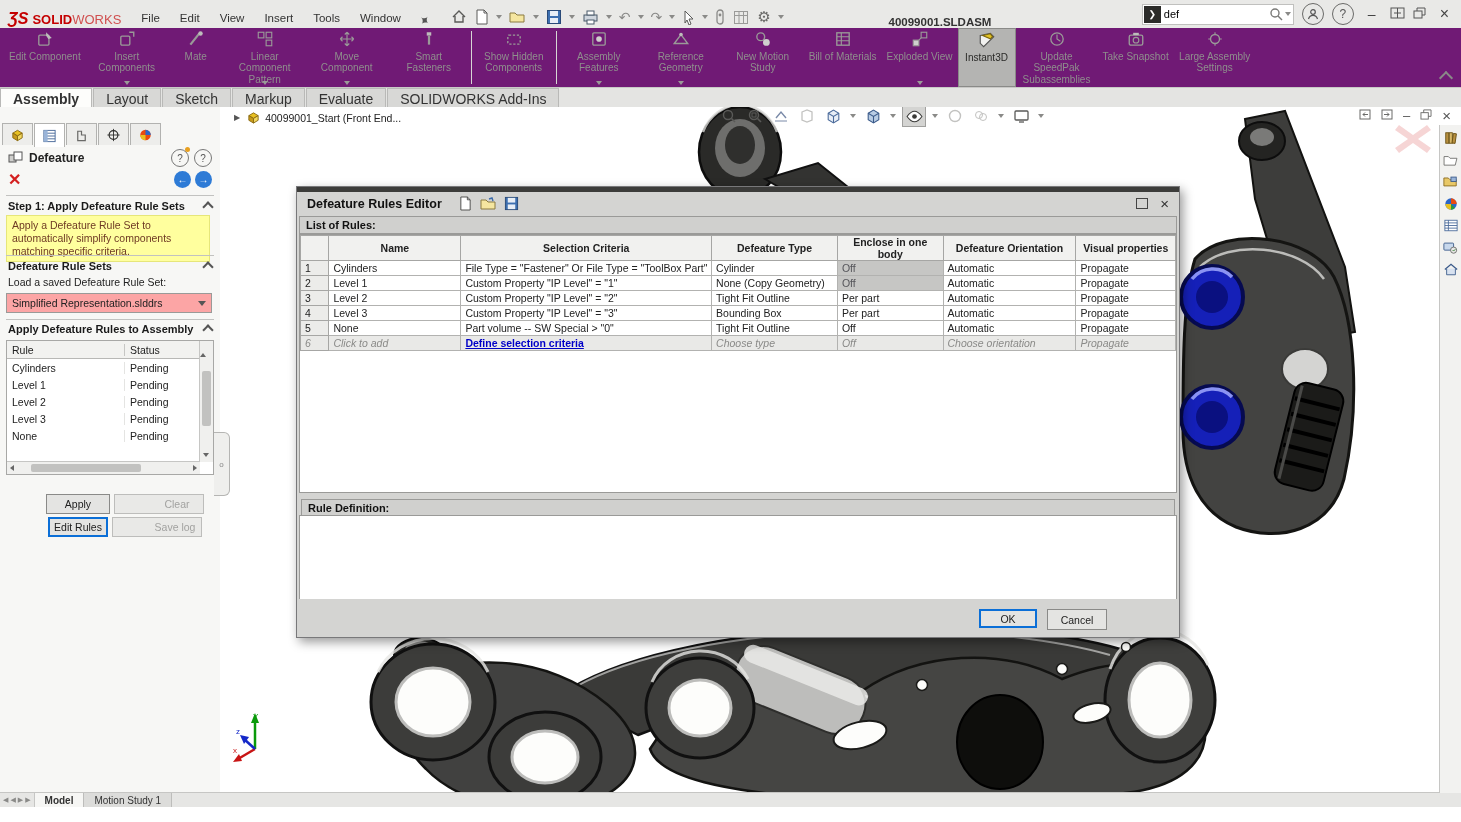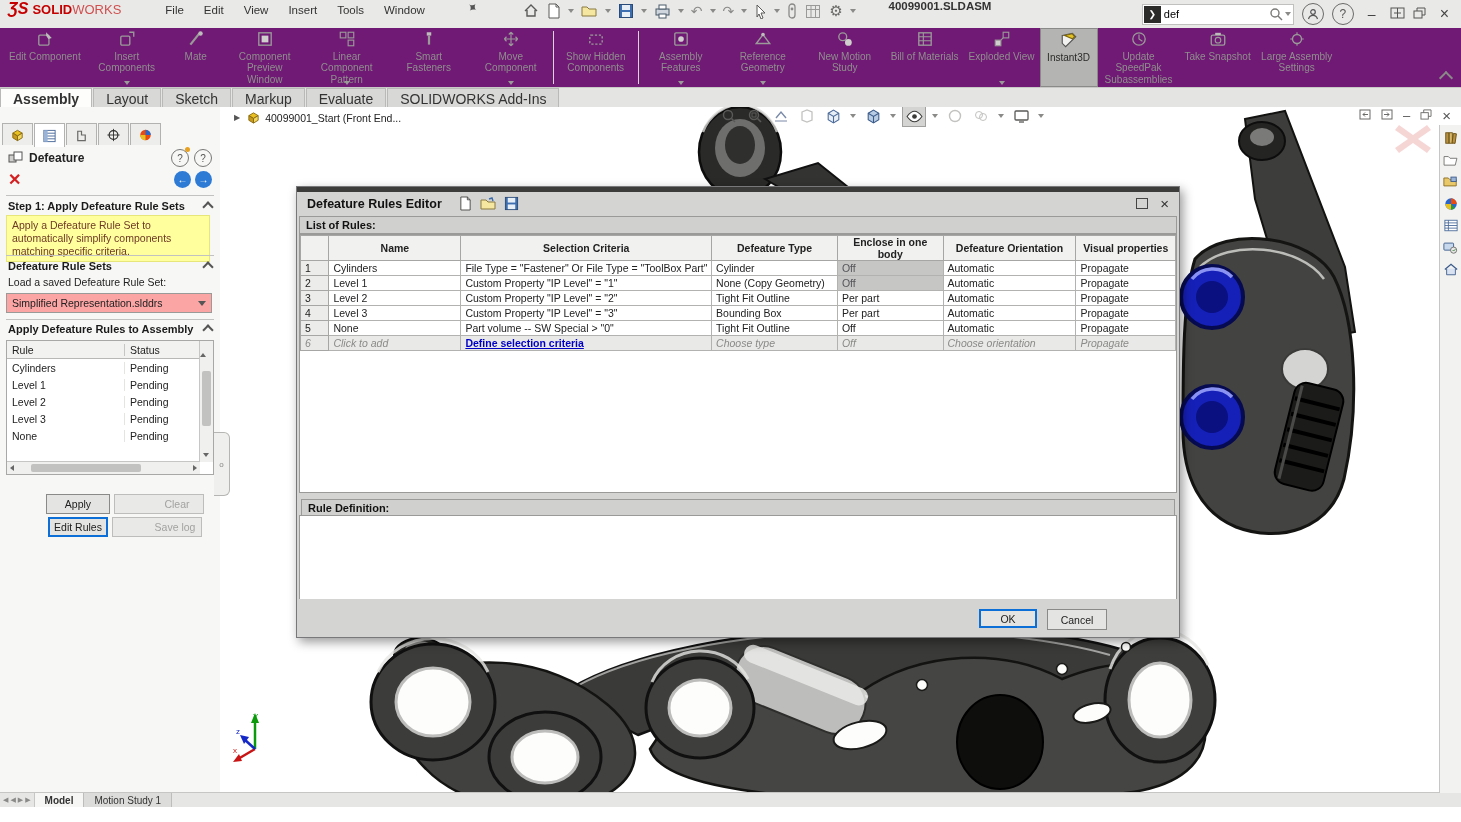--- a/index.html
+++ b/index.html
@@ -1,20 +1,20 @@
 <!DOCTYPE html>
 <html><head>
 <meta charset="utf-8">
 <style>
   html,body{margin:0;padding:0;background:#888;}
   .app{position:relative;width:1461px;height:822px;background:#fff;overflow:hidden;
        font-family:"Liberation Sans",sans-serif;font-size:11px;color:#222;}
   
   .titlebar{position:absolute;left:0;top:0;width:100%;height:28px;background:#e9e9e7;
-            border-bottom:1px solid #d4d4d2;display:flex;align-items:flex-start;gap:24px;}
+            border-bottom:1px solid #d4d4d2;display:flex;align-items:flex-end;}
   .logo{display:flex;align-items:baseline;padding:0 10px 0 8px;}
   .logo .ds{color:#c40000;font-weight:bold;font-style:italic;font-size:16px;margin-right:4px;}
   .logo .solid{color:#c40000;font-weight:700;font-size:13px;}
   .logo .works{color:#d05050;font-weight:400;font-size:13px;}
   .menus{display:flex;}
   .menu{padding:4px 10px;font-size:11.5px;color:#333;cursor:default;}
   .pin-icon{margin:0 8px;color:#555;transform:rotate(40deg);font-size:13px;}
   .qat{display:flex;align-items:center;margin-left:10px;gap:2px;}
   .qbtn{height:22px;display:flex;align-items:center;padding:0 3px;color:#5a5a58;}
   .qbtn svg{display:block;}
@@ -275,47 +275,40 @@
       </div>
     <div class="rbtn">
         <span class="ricon"><svg width="18" height="18" viewBox="0 0 16 16">
             <path d="M3 13L11 3" stroke="#9a9a98" stroke-width="2"></path>
             <circle cx="12" cy="3" r="2" fill="#bdbdbb"></circle>
           </svg></span>
         <span>Mate</span>
       </div>
     <div class="rbtn">
         <span class="ricon"><svg width="18" height="18" viewBox="0 0 16 16">
-            <rect x="2.5" y="2.5" width="11" height="11" fill="none" stroke="#9a9a98" stroke-width="1.2"></rect>
-            <rect x="5" y="5" width="6" height="6" fill="#cfcfcd"></rect>
-          </svg></span>
-        <span>Component Preview Window</span>
-      </div>
-    <div class="rbtn">
-        <span class="ricon"><svg width="18" height="18" viewBox="0 0 16 16">
             <rect x="2" y="2" width="5" height="5" fill="none" stroke="#9a9a98"></rect>
             <rect x="9" y="2" width="5" height="5" fill="none" stroke="#9a9a98"></rect>
             <rect x="9" y="9" width="5" height="5" fill="none" stroke="#9a9a98"></rect>
           </svg></span>
         <span>Linear Component Pattern</span>
         <span class="dcaret"></span>
       </div>
     <div class="rbtn">
         <span class="ricon"><svg width="18" height="18" viewBox="0 0 16 16">
+            <path d="M8 2v12M2 8h12M8 2l-2 2M8 2l2 2M2 8l2-2M2 8l2 2M14 8l-2-2M14 8l-2 2M8 14l-2-2M8 14l2-2" stroke="#9a9a98" fill="none"></path>
+          </svg></span>
+        <span>Move Component</span>
+        <span class="dcaret"></span>
+      </div>
+    <div class="rbtn">
+        <span class="ricon"><svg width="18" height="18" viewBox="0 0 16 16">
             <rect x="6" y="2" width="4" height="3" fill="#bdbdbb"></rect>
             <path d="M7 5v8h2V5" fill="#9a9a98"></path>
           </svg></span>
         <span>Smart Fasteners</span>
-      </div>
-    <div class="rbtn">
-        <span class="ricon"><svg width="18" height="18" viewBox="0 0 16 16">
-            <path d="M8 2v12M2 8h12M8 2l-2 2M8 2l2 2M2 8l2-2M2 8l2 2M14 8l-2-2M14 8l-2 2M8 14l-2-2M8 14l2-2" stroke="#9a9a98" fill="none"></path>
-          </svg></span>
-        <span>Move Component</span>
-        <span class="dcaret"></span>
       </div>
     <div class="rsep"></div>
     <div class="rbtn">
         <span class="ricon"><svg width="18" height="18" viewBox="0 0 16 16">
             <rect x="2.5" y="4.5" width="11" height="8" rx="1" fill="none" stroke="#9a9a98" stroke-width="1.2" stroke-dasharray="2 1.5"></rect>
           </svg></span>
         <span>Show Hidden Components</span>
       </div>
     <div class="rsep"></div>
     <div class="rbtn">

